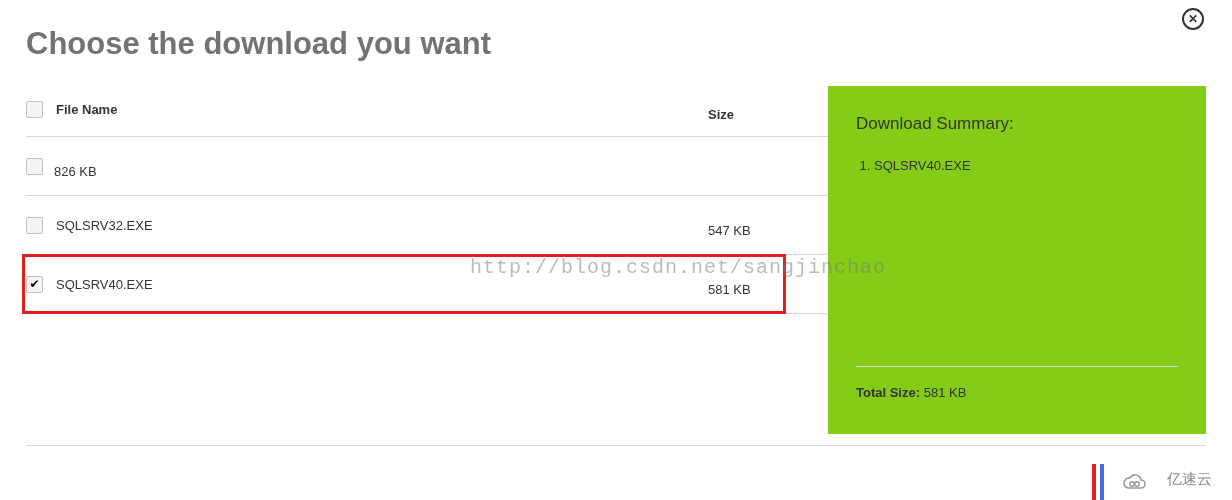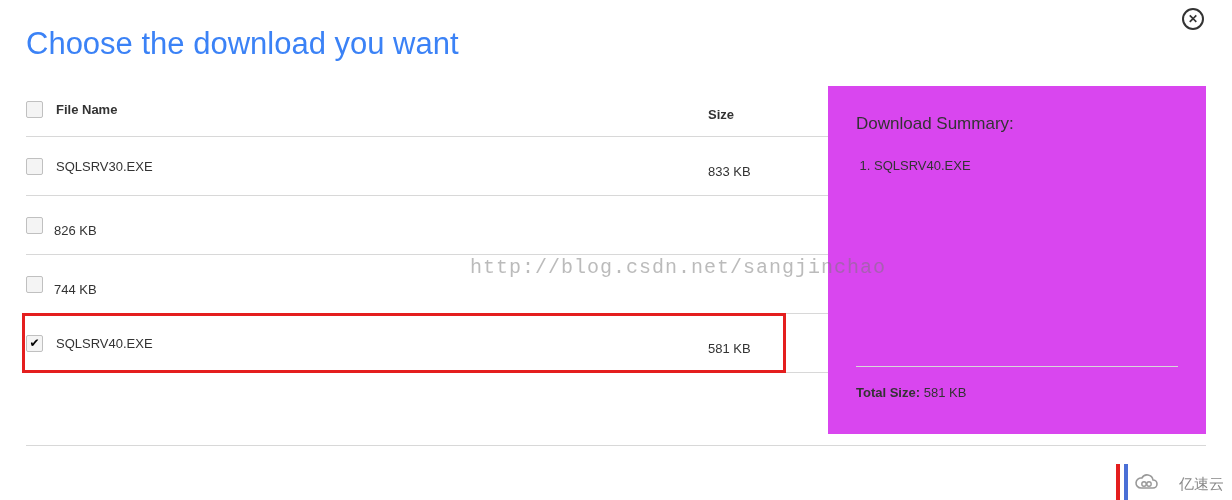--- a/index.html
+++ b/index.html
@@ -22,22 +22,22 @@
       display: flex;
       align-items: center;
       justify-content: center;
       cursor: pointer;
       font-size: 12px;
       font-weight: bold;
       color: #333;
     }
     .page-title {
       font-size: 31px;
-      font-weight: 400;
-      color: #3b82f6;
+      font-weight: 700;
+      color: #737373;
       margin: 26px 0 24px 26px;
     }
     .content {
       display: flex;
       padding: 0 26px;
     }
     .file-list {
       flex: 1;
       min-width: 780px;
     }
@@ -98,21 +98,21 @@
       position: absolute;
       border: 3px solid #e41e1e;
       left: -4px;
       right: 42px;
       top: -1px;
       bottom: -1px;
       pointer-events: none;
     }
     .summary {
       width: 378px;
-      background: #d946ef;
+      background: #84cc16;
       padding: 28px 28px 20px 28px;
       min-height: 348px;
       position: relative;
     }
     .summary-title {
       font-size: 17px;
       font-weight: 400;
       color: #333;
       margin-bottom: 24px;
     }
@@ -147,23 +147,23 @@
       font-size: 20px;
       color: rgba(120,120,120,0.5);
       letter-spacing: 1px;
       pointer-events: none;
     }
     .brand-corner {
       position: absolute;
       right: 0;
       bottom: 0;
       display: flex;
-      align-items: flex-end;
+      align-items: flex-start;
       gap: 11px;
-      padding: 6px 8px;
+      padding: 6px 20px;
       border-left: 4px solid #e41e1e;
     }
     .brand-corner .bar2 {
       position: absolute;
       left: 4px;
       top: 0;
       bottom: 0;
       width: 4px;
       background: #4a6fd6;
     }
@@ -192,34 +192,28 @@
         <div class="check"></div>
       </div>
       <div class="col-name">File Name</div>
       <div class="col-size">Size</div>
     </div>
     <div id="rows-container">
         <div class="list-row">
           <div class="col-check">
             <div class="check"></div>
           </div>
-          <div class="col-name">SQLSRV30.EXE</div>
-          <div class="col-size">833 KB</div>
-        </div>
-        <div class="list-row">
-          <div class="col-check">
-            <div class="check"></div>
-          </div>
           <div class="col-size">826 KB</div>
         </div>
         <div class="list-row">
           <div class="col-check">
             <div class="check"></div>
           </div>
-          <div class="col-size">744 KB</div>
+          <div class="col-name">SQLSRV32.EXE</div>
+          <div class="col-size">547 KB</div>
         </div>
         <div class="list-row highlight-row">
           <div class="col-check">
             <div class="check checked"></div>
           </div>
           <div class="col-name">SQLSRV40.EXE</div>
           <div class="col-size">581 KB</div>
           <div class="highlight-box"></div>
         </div>
       </div>

